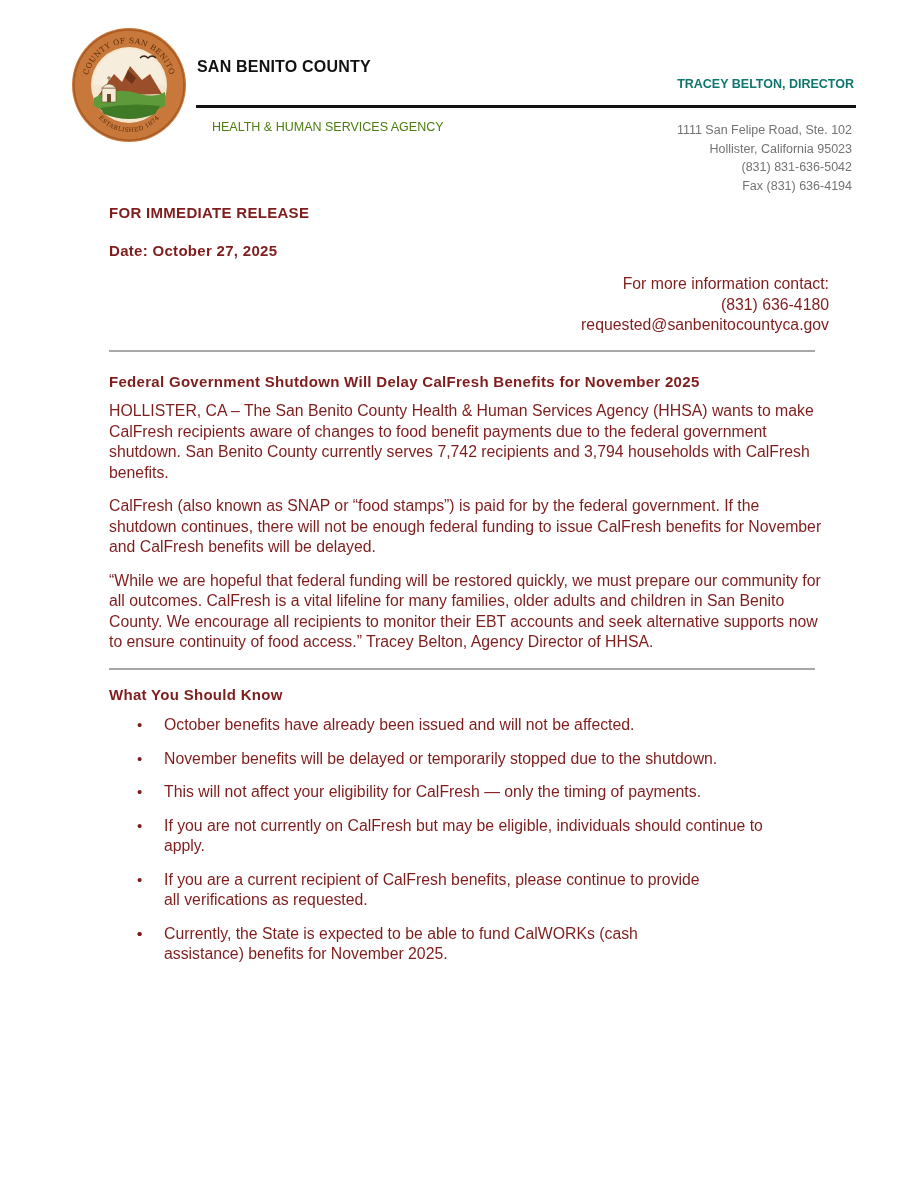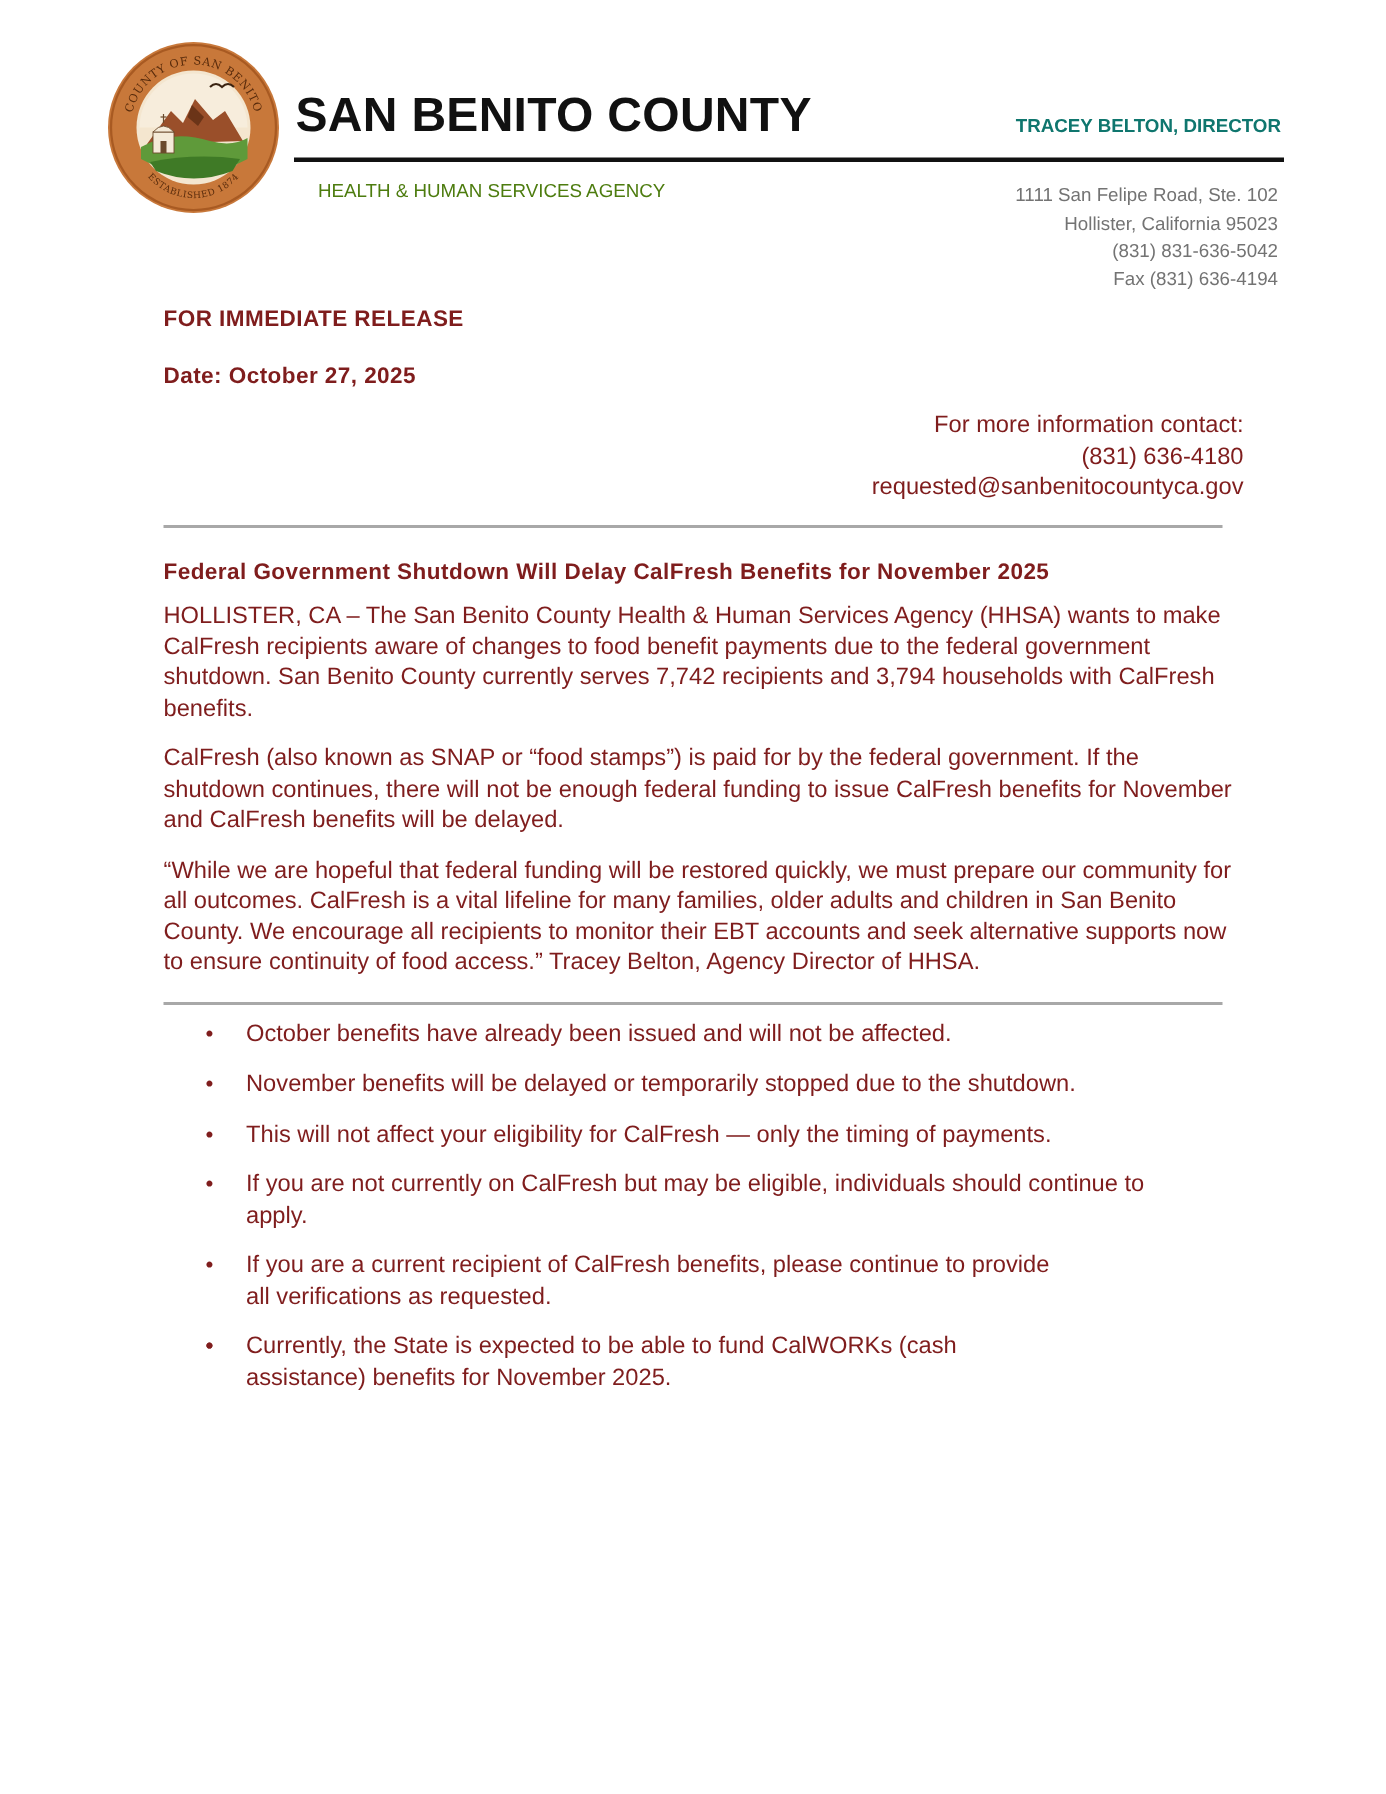--- a/index.html
+++ b/index.html
@@ -1,18 +1,18 @@
 <!DOCTYPE html>
 <html><head>
 <meta charset="utf-8">
 <style>
   html, body { margin: 0; padding: 0; background: #ffffff; }
   body { width: 924px; height: 1196px; position: relative; overflow: hidden; font-family: "Liberation Sans", sans-serif; color: #1a1a1a; }
   .logo { position: absolute; left: 70px; top: 26px; width: 118px; height: 118px; }
-  .org-name { position: absolute; left: 197px; top: 58px; font-family: "Liberation Sans", sans-serif; font-weight: bold; font-size: 32px; letter-spacing: 0.2px; color: #111; }
+  .org-name { position: absolute; left: 197px; top: 58px; font-family: "Liberation Sans", sans-serif; font-weight: bold; font-size: 16px; letter-spacing: 0.2px; color: #111; }
   .director { position: absolute; right: 70px; top: 77px; font-weight: bold; font-size: 12.5px; color: #0f766e; }
   .header-rule { position: absolute; left: 196px; top: 105px; width: 660px; height: 3px; background: #111; }
   .agency { position: absolute; left: 212px; top: 120px; font-size: 12.5px; color: #4d7c0f; }
   .address { position: absolute; right: 72px; top: 121px; text-align: right; font-size: 12.5px; line-height: 18.5px; color: #737373; }
   .address div { white-space: nowrap; }
   .content { position: absolute; left: 109px; top: 200px; width: 720px; font-size: 15.8px; line-height: 20.5px; color: #7f1d1d; }
   .release { font-weight: bold; font-size: 15px; letter-spacing: 0.3px; margin: 3px 0 0 0; }
   .date { font-weight: bold; font-size: 15px; letter-spacing: 0.3px; margin-top: 17px; }
   .contact { margin-top: 13px; text-align: right; }
   .rule { width: 706px; height: 2px; background: #a8a8a8; margin: 14px 0 0 0; }
@@ -83,20 +83,21 @@
   </div>
   <div class="rule"></div>
 
   <div class="headline">Federal Government Shutdown Will Delay CalFresh Benefits for November 2025</div>
   <div class="para">HOLLISTER, CA – The San Benito County Health &amp; Human Services Agency (HHSA) wants  to make CalFresh recipients aware of changes to food benefit payments due to the federal government shutdown.  San Benito County currently serves 7,742 recipients and 3,794 households with CalFresh benefits.</div>
   <div class="para">CalFresh (also known as SNAP or “food stamps”) is paid for by the federal government. If the shutdown continues, there will not be enough federal funding to issue CalFresh benefits for November and CalFresh benefits will be delayed.</div>
   <div class="para">“While we are hopeful that federal funding will be restored quickly, we must prepare our community for all outcomes. CalFresh is a vital lifeline for many families, older adults and children in San Benito County. We encourage all recipients to monitor their EBT accounts and seek alternative supports now to ensure continuity of food access.” Tracey Belton, Agency Director of HHSA.</div>
 
   <div class="rule rule2"></div>
 
+  <div class="section-title">What You Should Know</div>
   <ul class="bullets">
     <li><span class="bullet-dot">•</span><span>October benefits have already been issued and will not be affected.</span></li>
     <li><span class="bullet-dot">•</span><span>November benefits will be delayed or temporarily stopped due to the shutdown.</span></li>
     <li><span class="bullet-dot">•</span><span>This will not affect your eligibility for CalFresh — only the timing of payments.</span></li>
     <li style="padding-right:60px"><span class="bullet-dot">•</span><span>If you are not currently on CalFresh but may be eligible, individuals should continue to apply.</span></li>
     <li style="padding-right:110px"><span class="bullet-dot">•</span><span>If you are a current recipient of CalFresh benefits, please continue to provide all verifications as requested.</span></li>
     <li><span class="bullet-dot">•</span></li>
     <li style="padding-right:130px"><span class="bullet-dot">•</span><span>Currently, the State is expected to be able to fund CalWORKs (cash assistance) benefits for November 2025.</span></li>
   </ul>
 </div>

